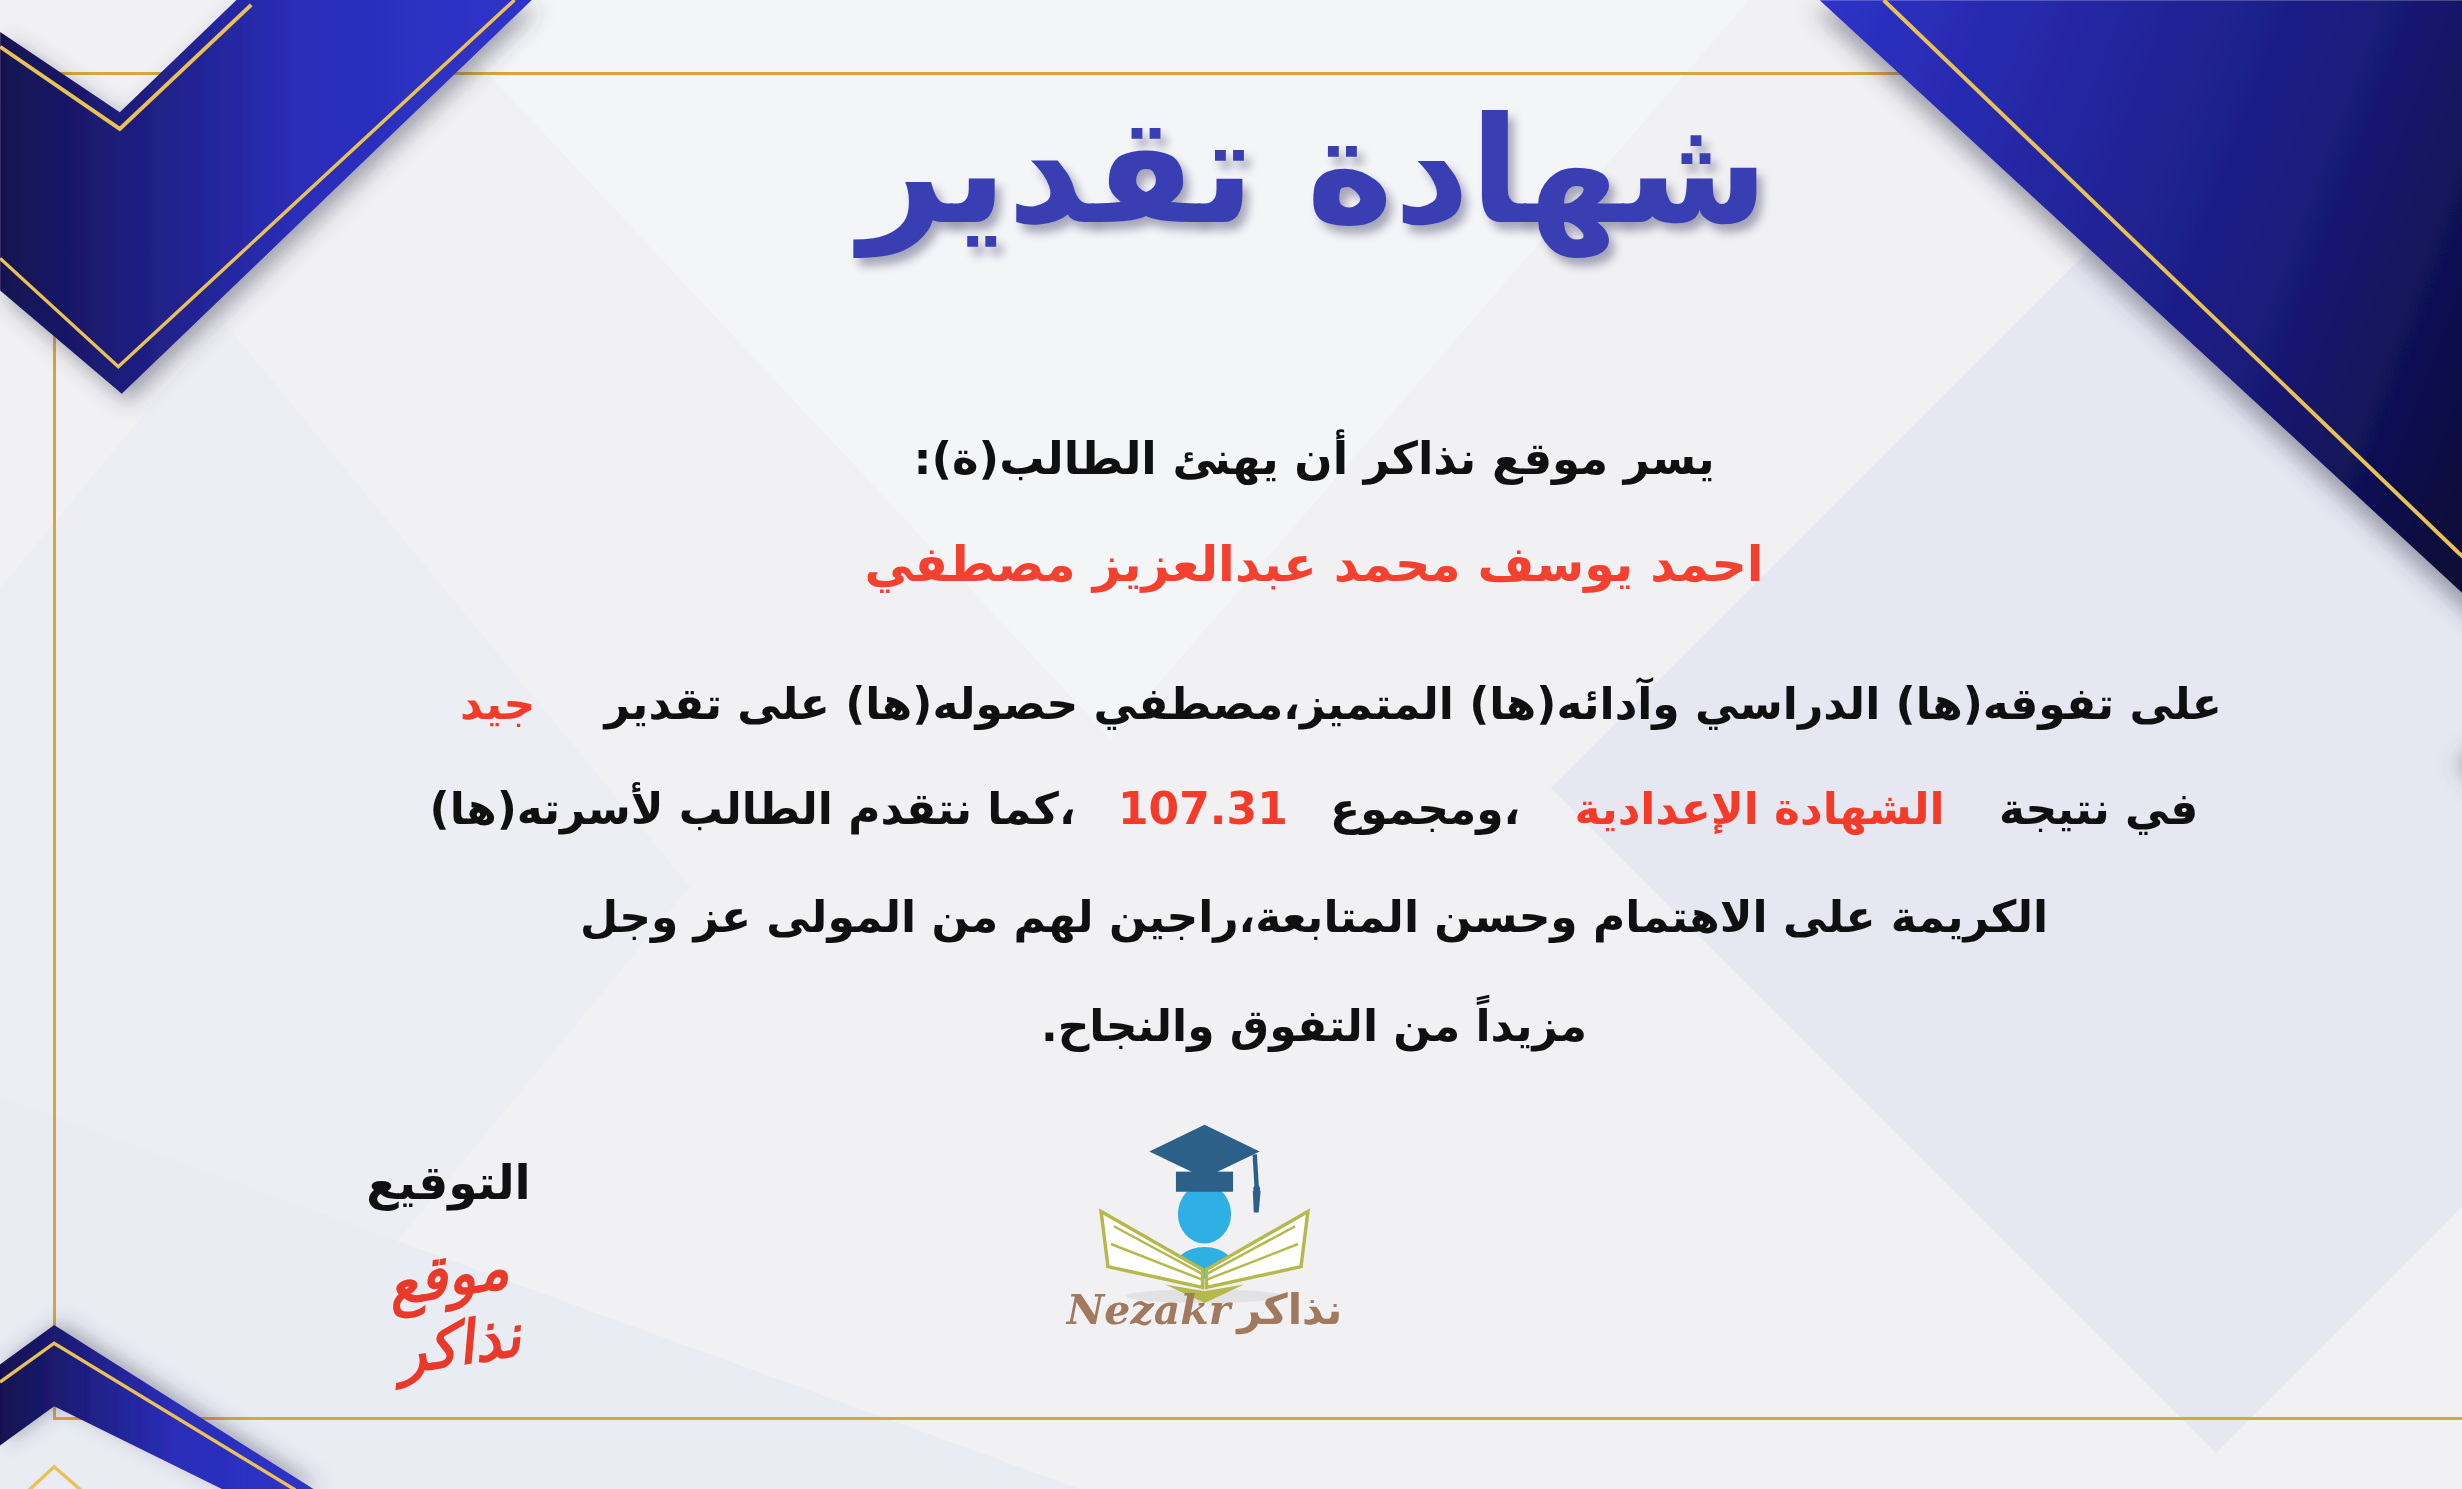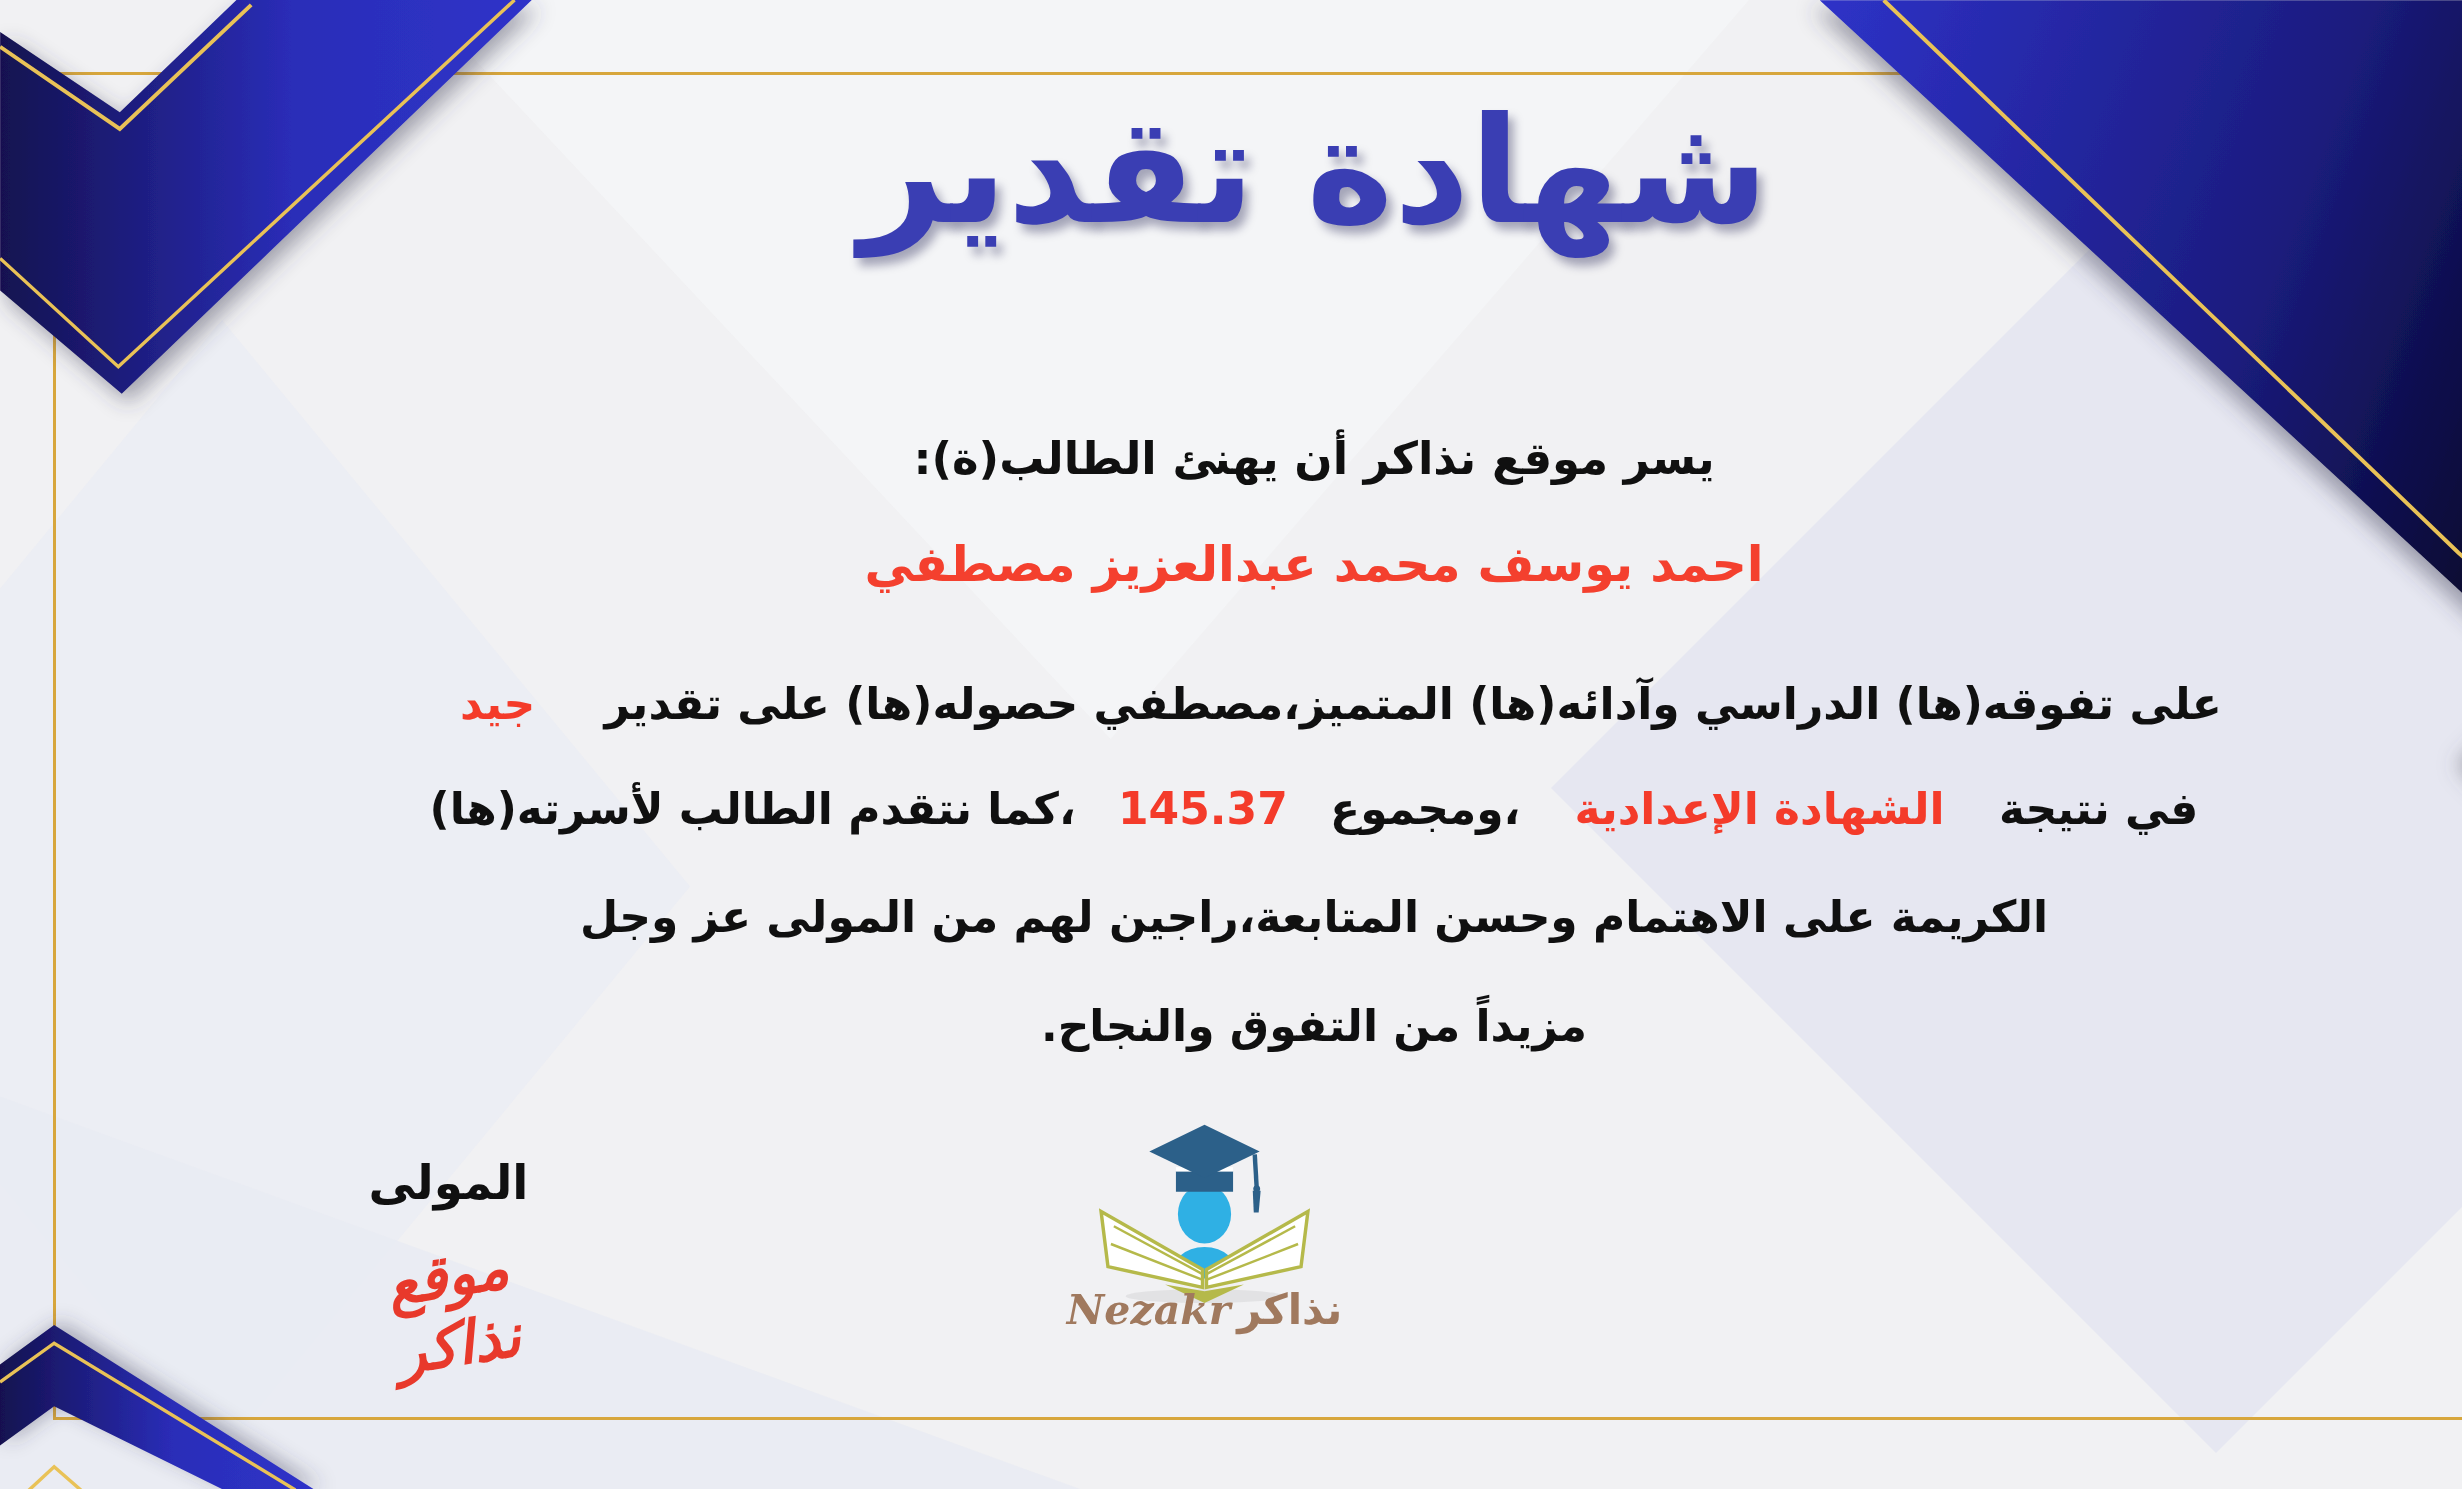--- a/index.html
+++ b/index.html
@@ -137,29 +137,29 @@
 
   <div class="t line3">
     <span>على تفوقه(ها) الدراسي وآدائه(ها) المتميز،مصطفي حصوله(ها) على تقدير</span>
     <span class="red gap-wide">جيد</span>
   </div>
 
   <div class="t line4">
     <span>في نتيجة</span>
     <span class="red gap-med">الشهادة الإعدادية</span>
     <span>،ومجموع</span>
-    <span class="red gap-sm">145.37</span>
+    <span class="red gap-sm">107.31</span>
     <span>،كما نتقدم الطالب لأسرته(ها)</span>
   </div>
 
   <div class="t line5">الكريمة على الاهتمام وحسن المتابعة،راجين لهم من المولى عز وجل</div>
 
   <div class="t line6">مزيداً من التفوق والنجاح.</div>
 
-  <div class="sig-label">المولى</div>
+  <div class="sig-label">التوقيع</div>
   <div class="sig-script">موقع نذاكر</div>
 
   <div class="logo">
     <svg width="227" height="197" viewBox="0 0 460 400">
 
       <ellipse cx="230" cy="372" rx="160" ry="14" fill="#d8d8da" opacity="0.6"></ellipse>
 
       <g>
         <path d="M158,336 a72,64 0 0 1 144,0 Z" fill="#2fb0e4"></path>
         <ellipse cx="230" cy="205" rx="54" ry="60" fill="#2fb0e4"></ellipse>

